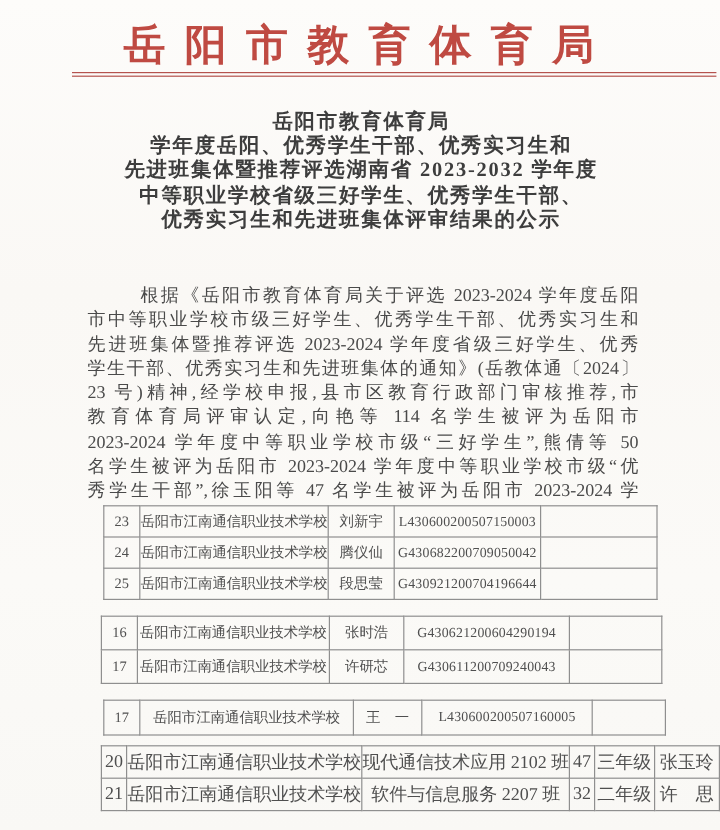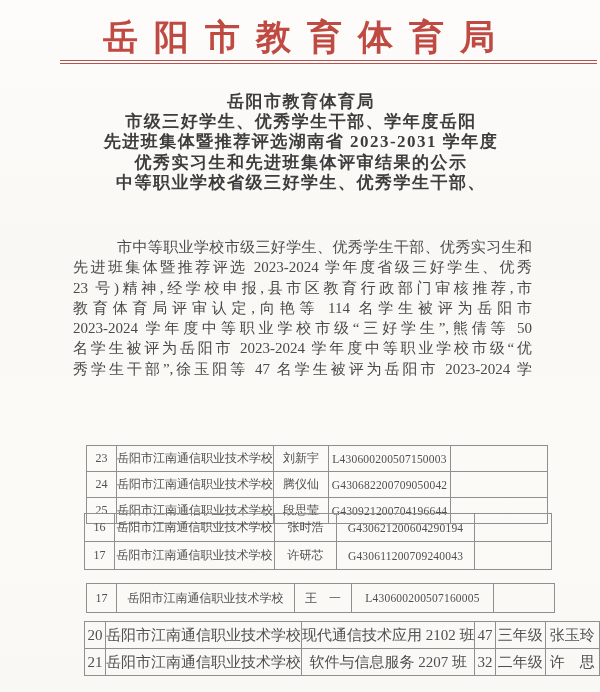--- a/index.html
+++ b/index.html
@@ -33,50 +33,52 @@
   }
   .doc-body > div:first-child { padding-left:44px; }
   table {
     position:absolute; border-collapse:collapse; table-layout:fixed;
     color:#4f4f4f; background:transparent;
   }
   td {
     border:1px solid #8f8f8f; text-align:center; vertical-align:middle;
     padding:0; overflow:hidden; white-space:nowrap;
   }
-  .t1 { top:421px; left:86px; font-size:12px;margin-top:24px; }
+  .t1 { top:421px; left:86px; font-size:12px; }
   .t1 td { height:25px; }
   .t2 { top:513px; left:84px; font-size:12px;padding-left:24px; }
   .t2 td { height:27px; }
   .t3 { top:583px; left:86px; font-size:12px; }
   .t3 td { height:28px; }
   .t4 { top:621px; left:84px; font-size:15px; }
   .t4 td { height:26px; }
   .t1 td:nth-child(4), .t2 td:nth-child(4), .t3 td:nth-child(4) { font-size:11.5px; letter-spacing:0.2px; }
 </style>
 </head>
 <body>
 
 <div class="page">
 
   <div class="letterhead">岳阳市教育体育局</div>
 
   <div class="letterhead-rule"></div>
 
   <div class="doc-title">
       <div>岳阳市教育体育局</div>
-      <div>市级三好学生、优秀学生干部、学年度岳阳</div>
-      <div>先进班集体暨推荐评选湖南省 2023-2031 学年度</div>
+      <div>学年度岳阳、优秀学生干部、优秀实习生和</div>
+      <div>先进班集体暨推荐评选湖南省 2023-2032 学年度</div>
+      <div>中等职业学校省级三好学生、优秀学生干部、</div>
       <div>优秀实习生和先进班集体评审结果的公示</div>
-      <div>中等职业学校省级三好学生、优秀学生干部、</div>
     </div>
 
   <div class="doc-body">
+      <div>根据《岳阳市教育体育局关于评选 2023-2024 学年度岳阳</div>
       <div>市中等职业学校市级三好学生、优秀学生干部、优秀实习生和</div>
       <div>先进班集体暨推荐评选 2023-2024 学年度省级三好学生、优秀</div>
+      <div>学生干部、优秀实习生和先进班集体的通知》(岳教体通〔2024〕</div>
       <div>23 号)精神,经学校申报,县市区教育行政部门审核推荐,市</div>
       <div>教育体育局评审认定,向艳等 114 名学生被评为岳阳市</div>
       <div>2023-2024 学年度中等职业学校市级“三好学生”,熊倩等 50</div>
       <div>名学生被评为岳阳市 2023-2024 学年度中等职业学校市级“优</div>
       <div>秀学生干部”,徐玉阳等 47 名学生被评为岳阳市 2023-2024 学</div>
     </div>
 
   <table class="t1">
     <colgroup>
       <col style="width:30px">

